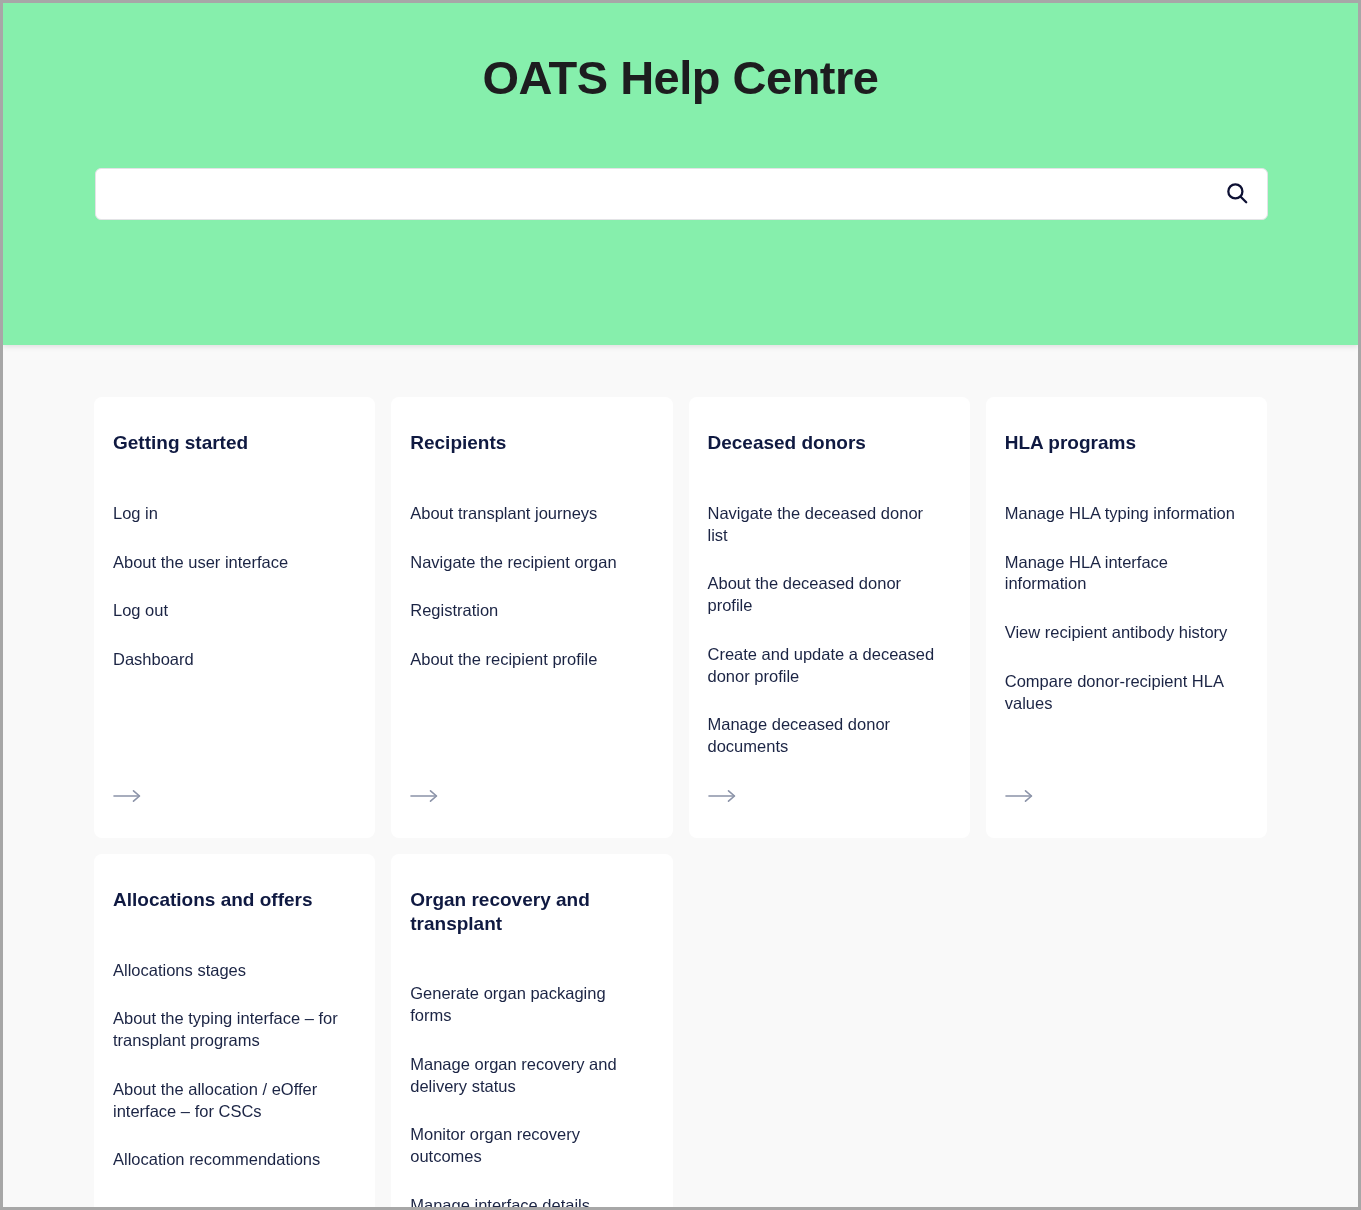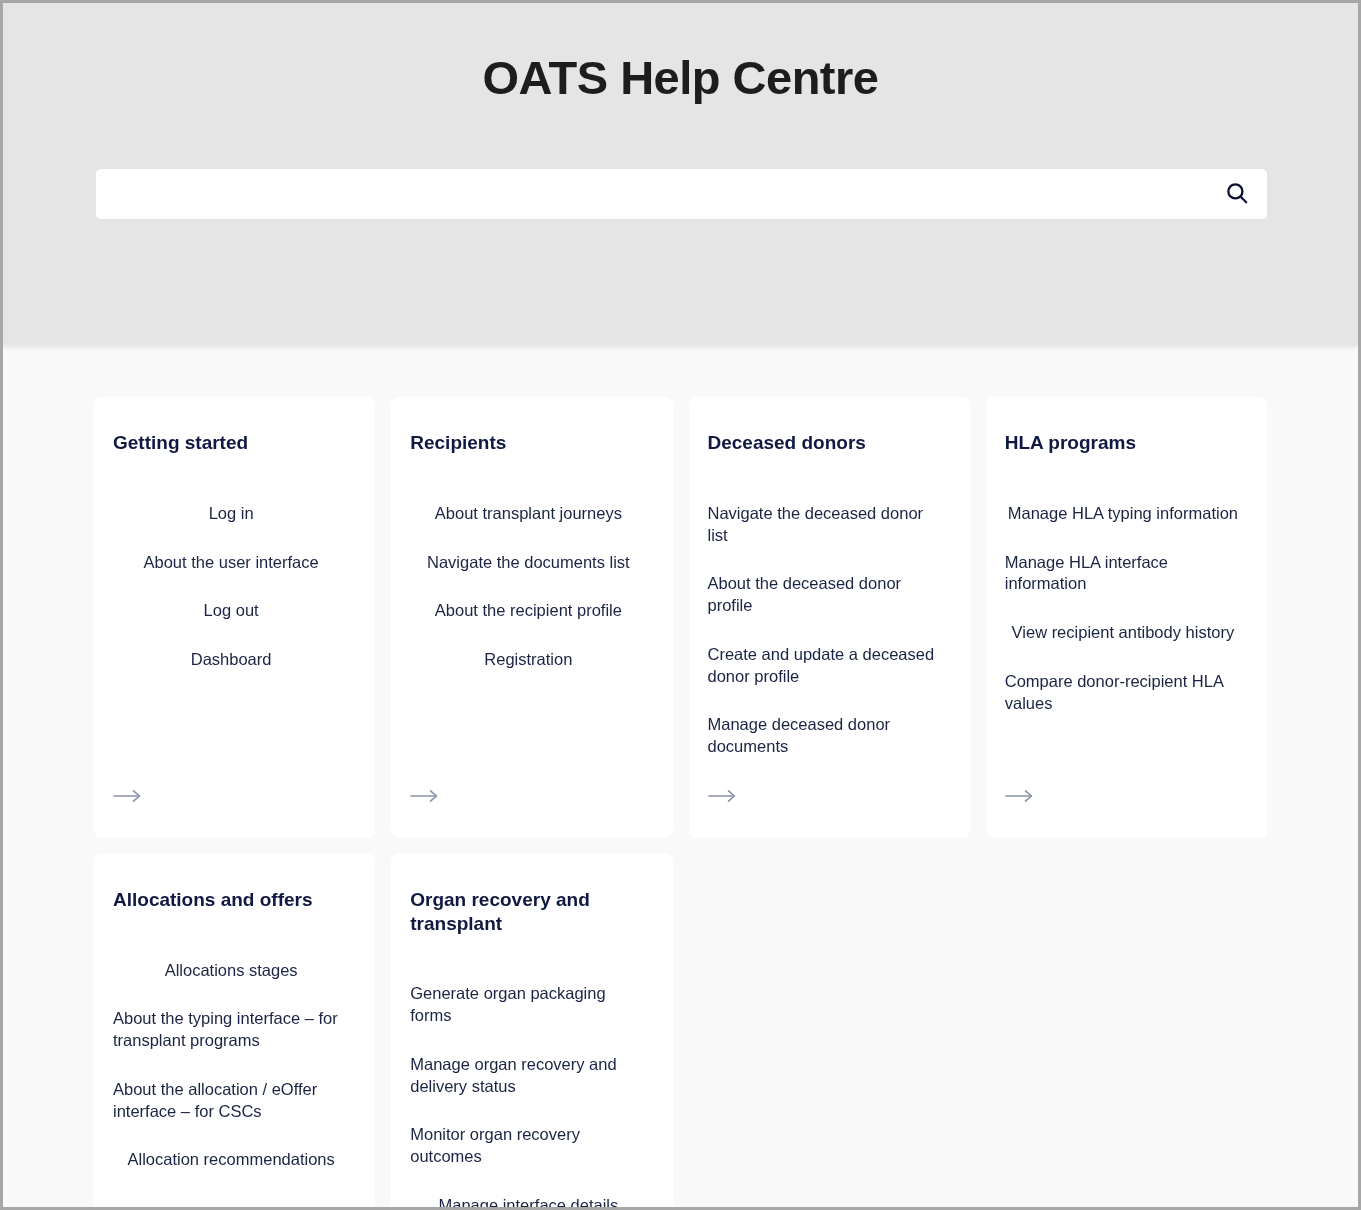--- a/index.html
+++ b/index.html
@@ -23,21 +23,21 @@
     border: 3px solid #a7a7a7;
     background: #ffffff;
     overflow: hidden;
   }
 
   
   .header {
     position: relative;
     width: 100%;
     height: 342px;
-    background: #e5e5e5;
+    background: #86efac;
     z-index: 3;
     box-shadow: 0 2px 5px rgba(0,0,0,0.10);
   }
 
   .site-title {
     text-align: center;
     font-size: 47px;
     font-weight: 700;
     letter-spacing: -0.5px;
     color: #1d1d1f;
@@ -128,21 +128,20 @@
     color: #0f1941;
     margin-bottom: 48px;
     line-height: 1.25;
   }
 
   .card-links {
     display: flex;
     flex-direction: column;
     gap: 27px;
     flex: 1;
-    align-items: center;
   }
 
   .card-link {
     font-size: 16.5px;
     color: #1b2444;
     text-decoration: none;
     line-height: 1.32;
     display: block;
     cursor: pointer;
   }
@@ -199,23 +198,23 @@
               <polyline points="20.5,1.8 26.5,7 20.5,12.2"></polyline>
             </svg>
           </span>
         </a>
       </div>
 
       <div class="card">
         <div class="card-title">Recipients</div>
         <div class="card-links">
           <a class="card-link">About transplant journeys</a>
-          <a class="card-link">Navigate the documents list</a>
+          <a class="card-link">Navigate the recipient organ</a>
+          <a class="card-link">Registration</a>
           <a class="card-link">About the recipient profile</a>
-          <a class="card-link">Registration</a>
         </div>
         <a class="card-more">
           <span>
             <svg width="30" height="14" viewBox="0 0 30 14" fill="none" stroke="#8b93a8" stroke-width="1.6" stroke-linecap="round" stroke-linejoin="round">
               <line x1="1" y1="7" x2="26" y2="7"></line>
               <polyline points="20.5,1.8 26.5,7 20.5,12.2"></polyline>
             </svg>
           </span>
         </a>
       </div>

